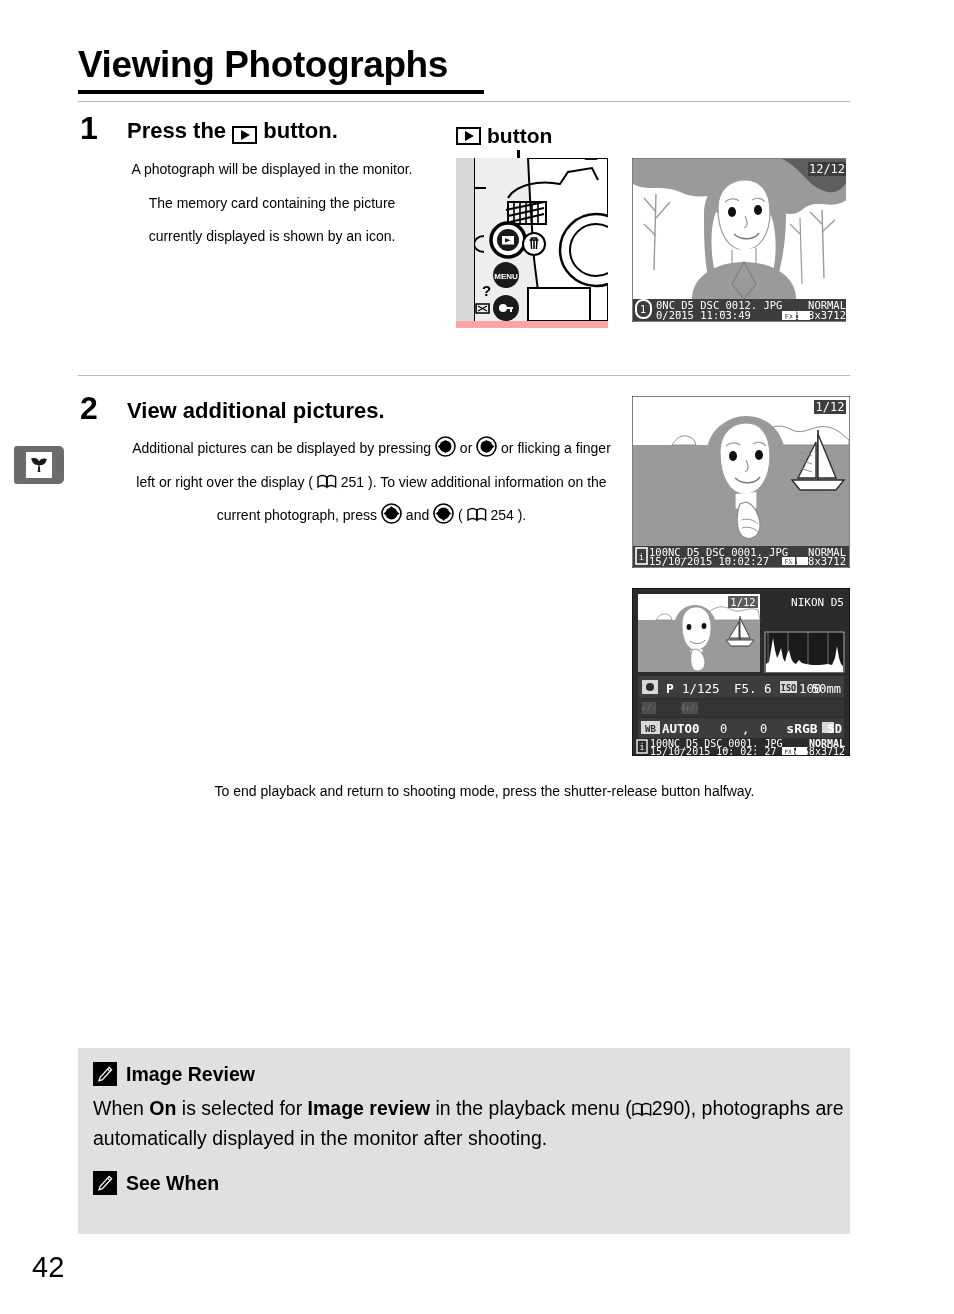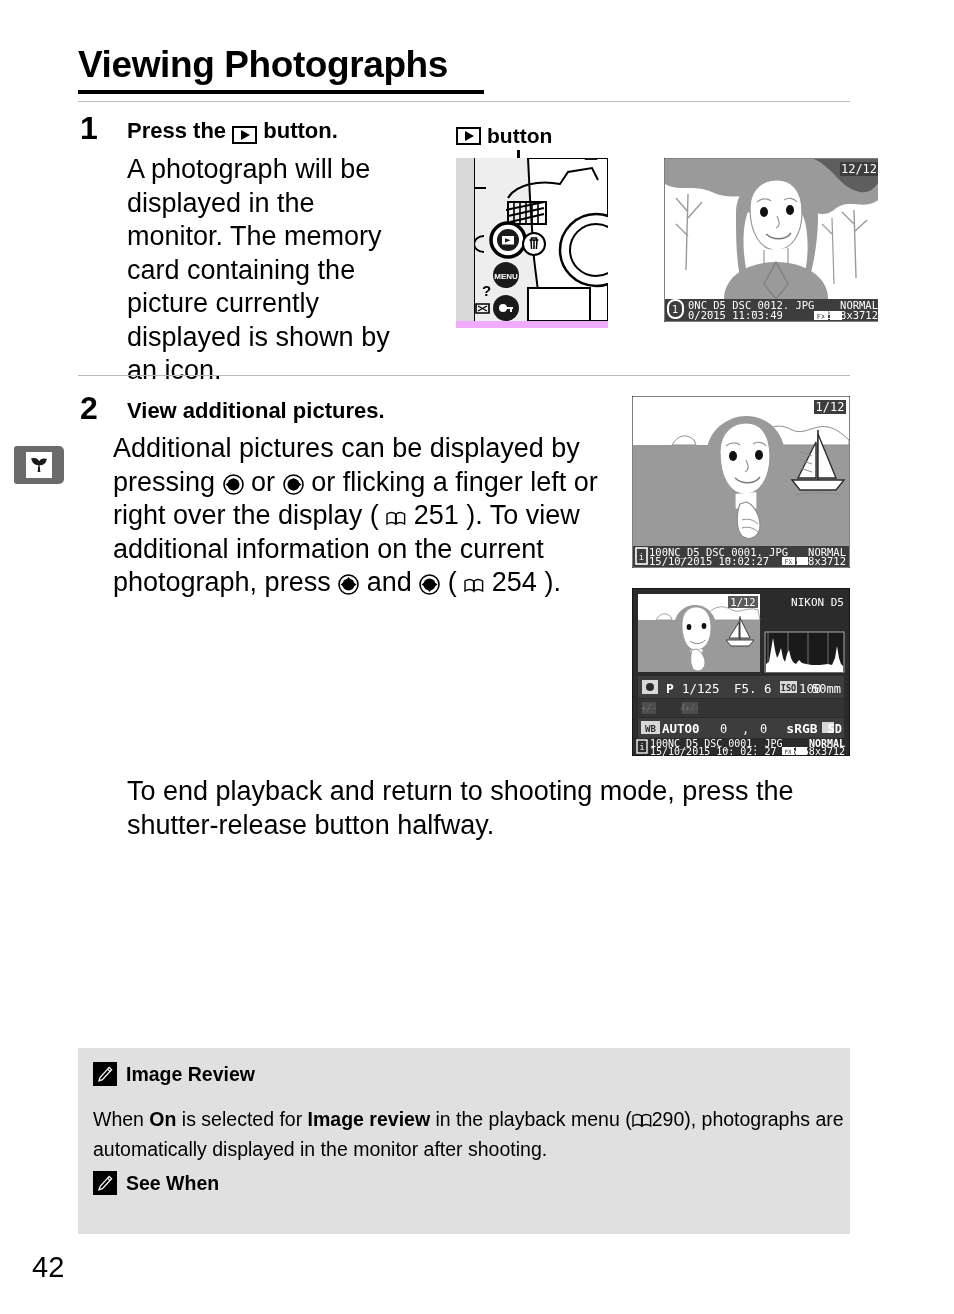--- a/index.html
+++ b/index.html
@@ -20,50 +20,50 @@
   
   .title{position:absolute;left:78px;top:44px;font-size:37px;font-weight:bold;
     letter-spacing:-0.4px;}
   .title-rule{position:absolute;left:78px;top:90px;width:406px;height:4px;background:#000;}
   .hr{position:absolute;left:78px;top:101px;width:772px;height:1px;background:#b9b9b9;}
   .hr2{position:absolute;left:78px;top:375px;width:772px;height:1px;background:#b9b9b9;}
 
   
   .step-num{position:absolute;font-size:32px;font-weight:bold;}
   .step-head{position:absolute;font-size:22px;font-weight:bold;}
-  .step-body{position:absolute;font-size:27px;line-height:33.5px;}
+  .step-body{position:absolute;font-size:14px;line-height:33.5px;text-align:center;}
 
   
   .callout{position:absolute;left:456px;top:124px;font-size:21px;font-weight:bold;
     display:flex;align-items:center;gap:6px;}
   .leader{position:absolute;left:517px;top:150px;width:3px;height:85px;background:#000;}
 
   
   .ico-play{display:inline-flex;width:25px;height:18px;border:2.5px solid #000;
     box-sizing:border-box;align-items:center;justify-content:center;vertical-align:-2px;}
   .ico-play::after{content:"";width:0;height:0;border-left:9px solid #000;
     border-top:5.5px solid transparent;border-bottom:5.5px solid transparent;margin-left:2px;}
   .ico-sel{display:inline-block;width:21px;height:21px;vertical-align:-4px;}
   .ico-book{display:inline-block;width:20px;height:15px;vertical-align:-2px;}
   .ico-pencil{display:inline-flex;width:24px;height:24px;background:#000;
     align-items:center;justify-content:center;vertical-align:-5px;}
 
   
   .cam{position:absolute;left:456px;top:158px;width:152px;height:170px;
-    background:#f0abfc;overflow:hidden;}
+    background:#fca5a5;overflow:hidden;}
 
   
   .screen{position:absolute;background:#ffffff;overflow:hidden;}
   .screen svg{display:block;}
 
   
   .note{position:absolute;left:78px;top:1048px;width:772px;height:186px;background:#e0e0e0;}
   .note-h{position:absolute;font-size:19.5px;font-weight:bold;display:flex;
     align-items:center;gap:9px;}
-  .note-p{position:absolute;font-size:19.5px;line-height:30px;margin-top:11px;}
+  .note-p{position:absolute;font-size:19.5px;line-height:30px;}
   b{font-weight:bold;}
 
   .pageno{position:absolute;left:32px;top:1251px;font-size:29px;}
 </style>
 </head>
 <body>
 
 <div class="page">
 
   <div class="side-tab">
@@ -130,21 +130,21 @@
 
       <path d="M18 0 L18 163 M18 30 L30 30" stroke="#000" stroke-width="2" fill="none"></path>
       <rect x="0" y="0" width="18" height="163" fill="#d8d8d8"></rect>
 
       <rect x="72" y="130" width="62" height="33" fill="#fff" stroke="#000" stroke-width="2"></rect>
 
       <path d="M128 2 a9 6 0 0 1 14 0" fill="#1a1a1a"></path>
     </svg>
   </div>
 
-  <div class="screen" style="left:632px;top:158px;width:214px;height:164px;margin-left:32px;">
+  <div class="screen" style="left:632px;top:158px;width:214px;height:164px;">
     <svg width="218" height="164" viewBox="0 0 218 164">
       <rect width="218" height="164" fill="#ffffff" stroke="#000" stroke-width="1"></rect>
 
       <rect x="1" y="1" width="216" height="140" fill="#ffffff"></rect>
 
       <path d="M1 1 L217 1 L217 40 C200 55 185 38 170 52 C150 66 140 40 120 36 C96 30 72 46 48 34 C30 26 14 34 1 26 Z" fill="#9a9a9a"></path>
       <path d="M150 1 C170 10 176 30 196 34 C208 36 214 26 217 20 L217 1 Z" fill="#5e5e5e"></path>
 
       <path d="M24 36 L22 112 M24 54 L12 40 M24 60 L38 44 M24 78 L12 66" stroke="#9a9a9a" stroke-width="1.4" fill="none"></path>
       <path d="M190 52 L192 120 M190 66 L178 54 M190 74 L203 62" stroke="#9a9a9a" stroke-width="1.4" fill="none"></path>
@@ -179,21 +179,21 @@
       <text x="157" y="160.5" font-size="7" fill="#3d3d3d" text-anchor="middle" font-family="DejaVu Sans Mono, monospace">FX</text>
       <rect x="166" y="153" width="12" height="9" fill="#fff"></rect>
       <text x="214" y="161" font-size="10.5" fill="#fff" text-anchor="end" font-family="DejaVu Sans Mono, monospace">5568x3712</text>
     </svg>
   </div>
 
   <div class="hr2"></div>
 
   <div class="step-num" style="left:80px;top:390px;">2</div>
   <div class="step-head" style="left:127px;top:398px;">View additional pictures.</div>
-  <div class="step-body" style="left:113px;top:432px;width:485px;">
+  <div class="step-body" style="left:129px;top:432px;width:485px;">
     <span>Additional pictures can be displayed by pressing</span>
     <span class="ico-sel">
       <svg viewBox="0 0 21 21">
           <circle cx="10.5" cy="10.5" r="9.5" fill="none" stroke="#000" stroke-width="1.6"></circle>
           <circle cx="10.5" cy="10.5" r="6" fill="#000"></circle>
           <path d="M10.5 4 L13 7 L8 7 Z" fill="#000"></path>
           <path d="M10.5 17 L13 14 L8 14 Z" fill="#000"></path>
           <path d="M2.5 10.5 L6 8 L6 13 Z" fill="#000"></path>
         </svg>
     </span>

